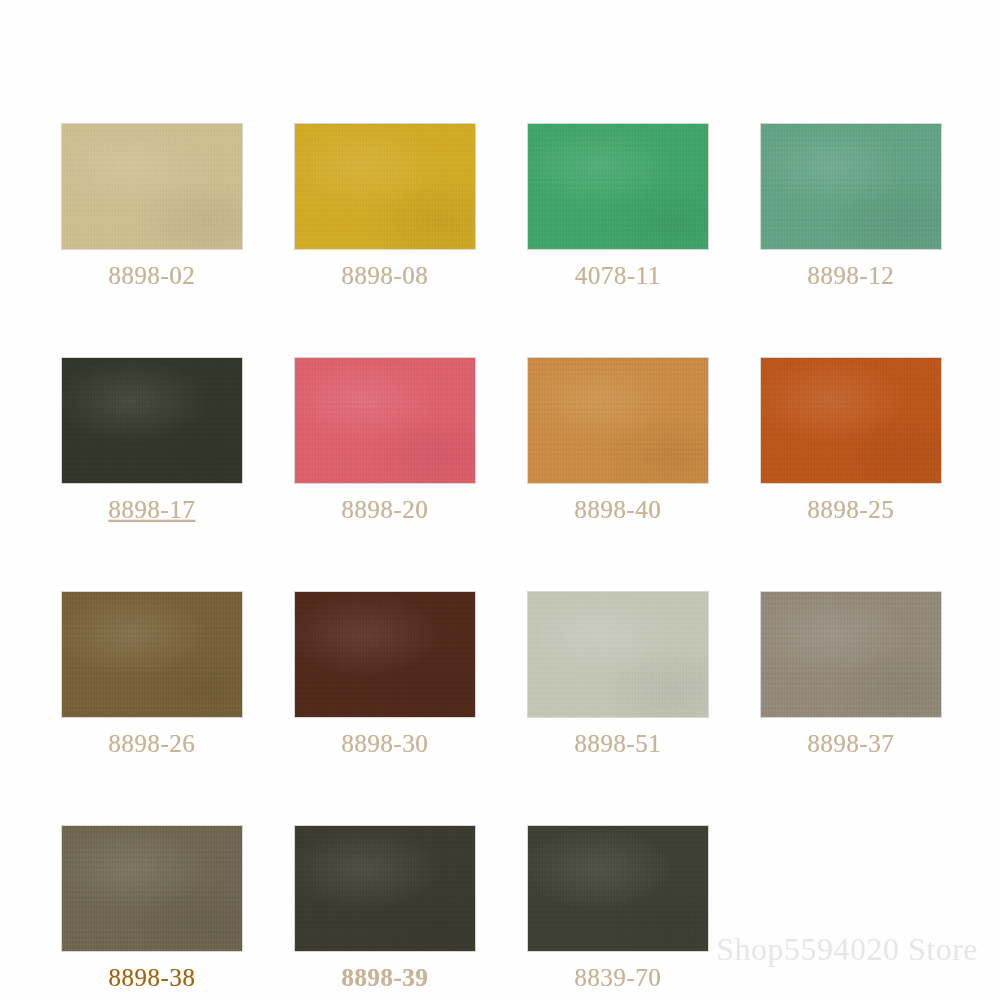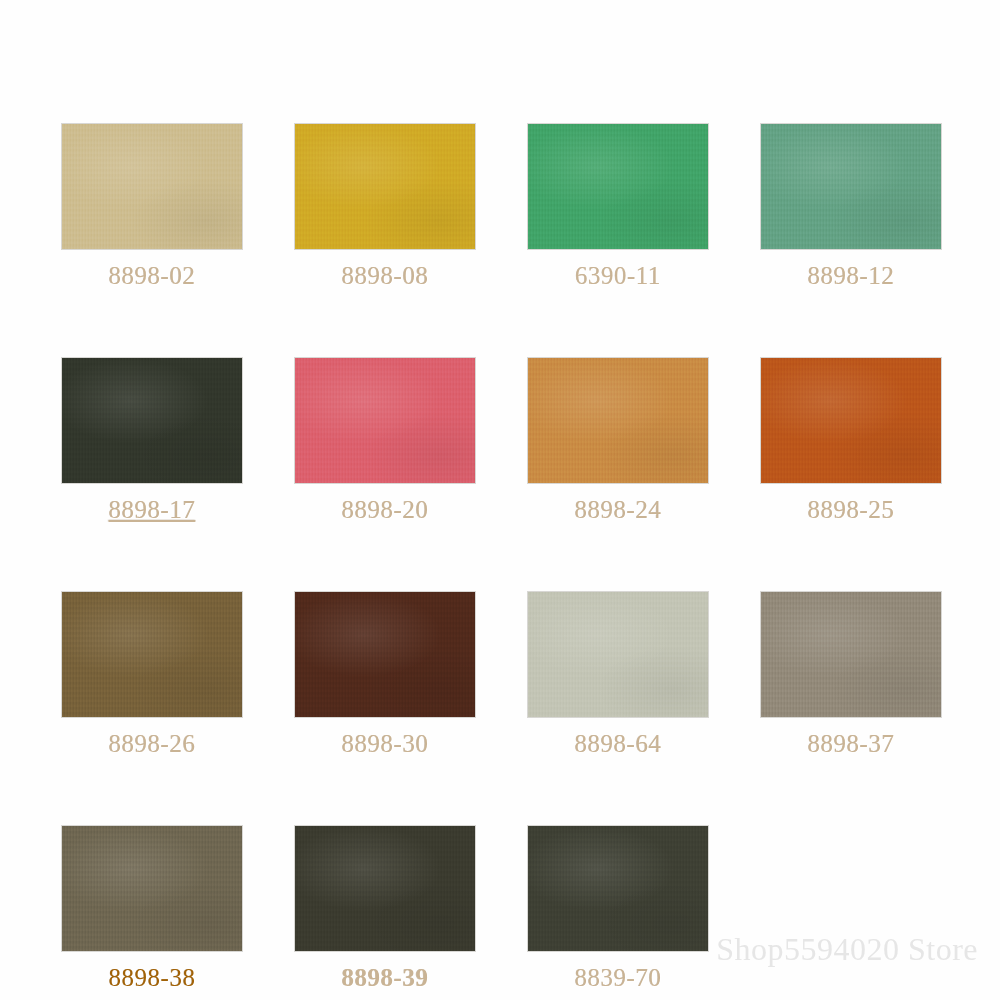--- a/index.html
+++ b/index.html
@@ -115,53 +115,53 @@
       <div class="swatch-cell">
         <div class="swatch-chip" style="background-color: rgb(205, 188, 142);"></div>
         <div class="swatch-label" style="color: rgb(201, 179, 148);">8898-02</div>
       </div>
       <div class="swatch-cell">
         <div class="swatch-chip" style="background-color: rgb(208, 169, 37);"></div>
         <div class="swatch-label" style="color: rgb(201, 179, 148);">8898-08</div>
       </div>
       <div class="swatch-cell">
         <div class="swatch-chip" style="background-color: rgb(64, 163, 103);"></div>
-        <div class="swatch-label" style="color: rgb(201, 179, 148);">6390-11</div>
+        <div class="swatch-label" style="color: rgb(201, 179, 148);">4078-11</div>
       </div>
       <div class="swatch-cell">
         <div class="swatch-chip" style="background-color: rgb(98, 161, 131);"></div>
         <div class="swatch-label" style="color: rgb(201, 179, 148);">8898-12</div>
       </div>
       <div class="swatch-cell">
         <div class="swatch-chip" style="background-color: rgb(49, 54, 43);"></div>
         <div class="swatch-label" style="color: rgb(201, 179, 148); text-decoration: underline;">8898-17</div>
       </div>
       <div class="swatch-cell">
         <div class="swatch-chip" style="background-color: rgb(220, 95, 108);"></div>
         <div class="swatch-label" style="color: rgb(201, 179, 148);">8898-20</div>
       </div>
       <div class="swatch-cell">
         <div class="swatch-chip" style="background-color: rgb(201, 138, 67);"></div>
-        <div class="swatch-label" style="color: rgb(201, 179, 148);">8898-24</div>
+        <div class="swatch-label" style="color: rgb(201, 179, 148);">8898-40</div>
       </div>
       <div class="swatch-cell">
         <div class="swatch-chip" style="background-color: rgb(187, 85, 26);"></div>
         <div class="swatch-label" style="color: rgb(201, 179, 148);">8898-25</div>
       </div>
       <div class="swatch-cell">
         <div class="swatch-chip" style="background-color: rgb(118, 96, 57);"></div>
         <div class="swatch-label" style="color: rgb(201, 179, 148);">8898-26</div>
       </div>
       <div class="swatch-cell">
         <div class="swatch-chip" style="background-color: rgb(80, 41, 27);"></div>
         <div class="swatch-label" style="color: rgb(201, 179, 148);">8898-30</div>
       </div>
       <div class="swatch-cell">
         <div class="swatch-chip" style="background-color: rgb(194, 196, 180);"></div>
-        <div class="swatch-label" style="color: rgb(201, 179, 148);">8898-64</div>
+        <div class="swatch-label" style="color: rgb(201, 179, 148);">8898-51</div>
       </div>
       <div class="swatch-cell">
         <div class="swatch-chip" style="background-color: rgb(145, 136, 120);"></div>
         <div class="swatch-label" style="color: rgb(201, 179, 148);">8898-37</div>
       </div>
       <div class="swatch-cell">
         <div class="swatch-chip" style="background-color: rgb(109, 101, 80);"></div>
         <div class="swatch-label" style="color: #a16207; font-family: Liberation Serif, serif;">8898-38</div>
       </div>
       <div class="swatch-cell">

